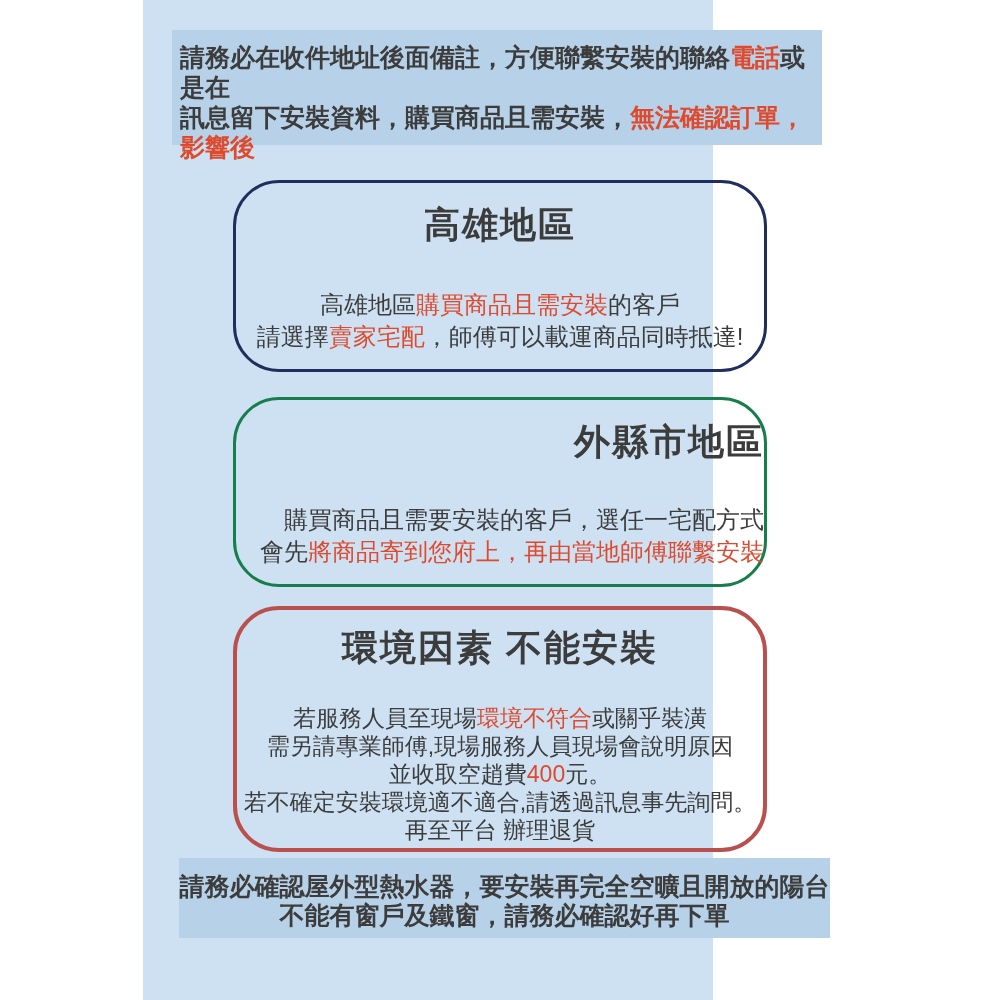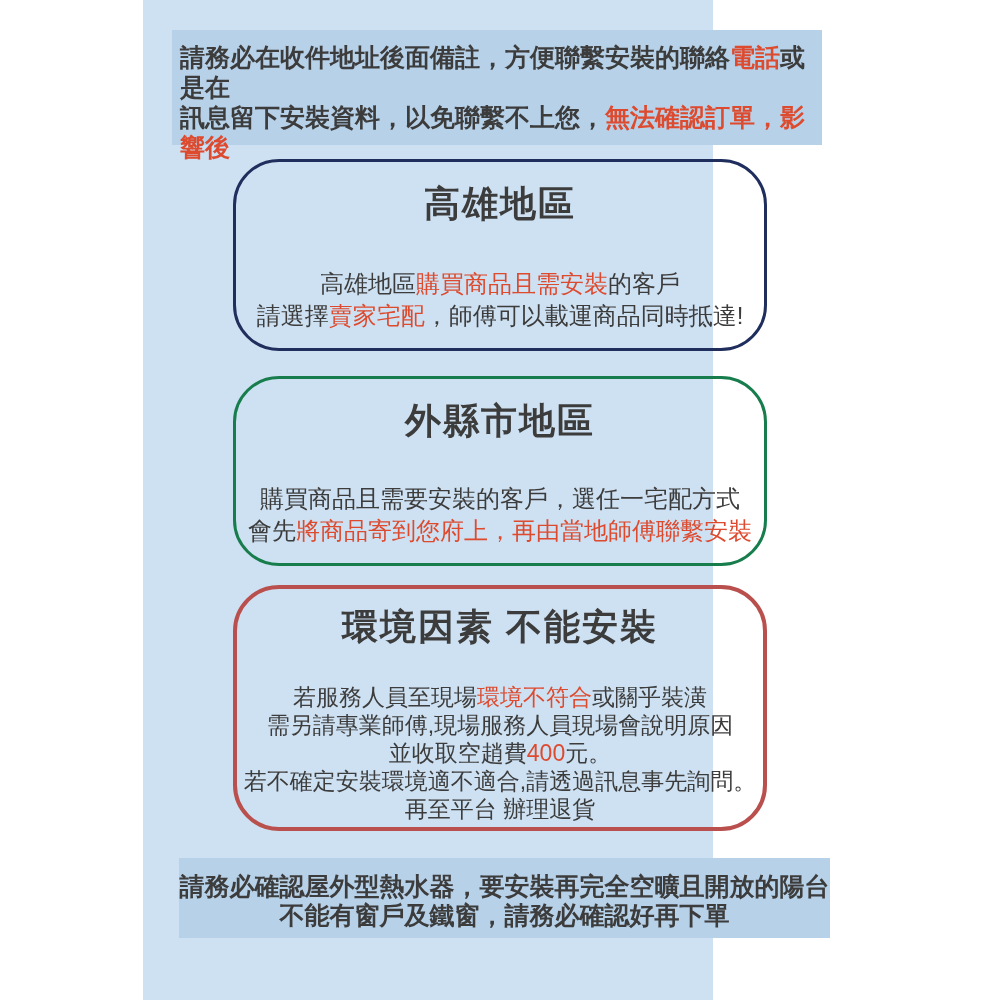--- a/index.html
+++ b/index.html
@@ -41,23 +41,24 @@
     left:36px; top:858px; width:651px; height:80px;
     padding-top:14px;
     font-size:25px; line-height:29px;
     text-align:center;
   }
   .rbox{
     position:absolute;
     left:90px; width:534px;
     border-radius:46px;
     text-align:center;
+    margin-top:21px;
   }
   .rbox.navy{ top:159px; height:192px; border:3px solid var(--border-navy,#1f2e5c); }
-  .rbox.green{ top:376px; height:190px; border:3px solid var(--border-green,#187d4c); }
+  .rbox.green{ top:376px; height:190px; border:3px solid var(--border-green,#187d4c);text-align:right; }
   .rbox.red{ top:585px; height:246px; border:4px solid var(--border-red,#b9504e); }
   .box-title{
     font-size:36px; font-weight:700; line-height:44px;
     color:var(--text-dark,#3c3c3c);
     letter-spacing:2px;
   }
   .rbox.navy .box-title{ margin-top:20px; }
   .rbox.green .box-title{ margin-top:20px; }
   .rbox.red .box-title{ margin-top:16px; }
   .box-body{
@@ -73,21 +74,21 @@
 </head>
 <body>
 
 <div class="panel">
 
   <div class="notice top">
     <div class="line">
       <span class="seg dark">請務必在收件地址後面備註，方便聯繫安裝的聯絡</span><span class="seg red">電話</span><span class="seg dark">或是在</span>
     </div>
     <div class="line">
-      <span class="seg dark">訊息留下安裝資料，以免聯繫不上您，</span><span class="seg red">無法確認訂單，影響後</span>
+      <span class="seg dark">訊息留下安裝資料，購買商品且需安裝，</span><span class="seg red">無法確認訂單，影響後</span>
     </div>
   </div>
 
   <div class="rbox navy">
     <div class="box-title">高雄地區</div>
     <div class="box-body">
       <div class="line">
         <span class="seg dark">高雄地區</span><span class="seg red">購買商品且需安裝</span><span class="seg dark">的客戶</span>
       </div>
       <div class="line">

